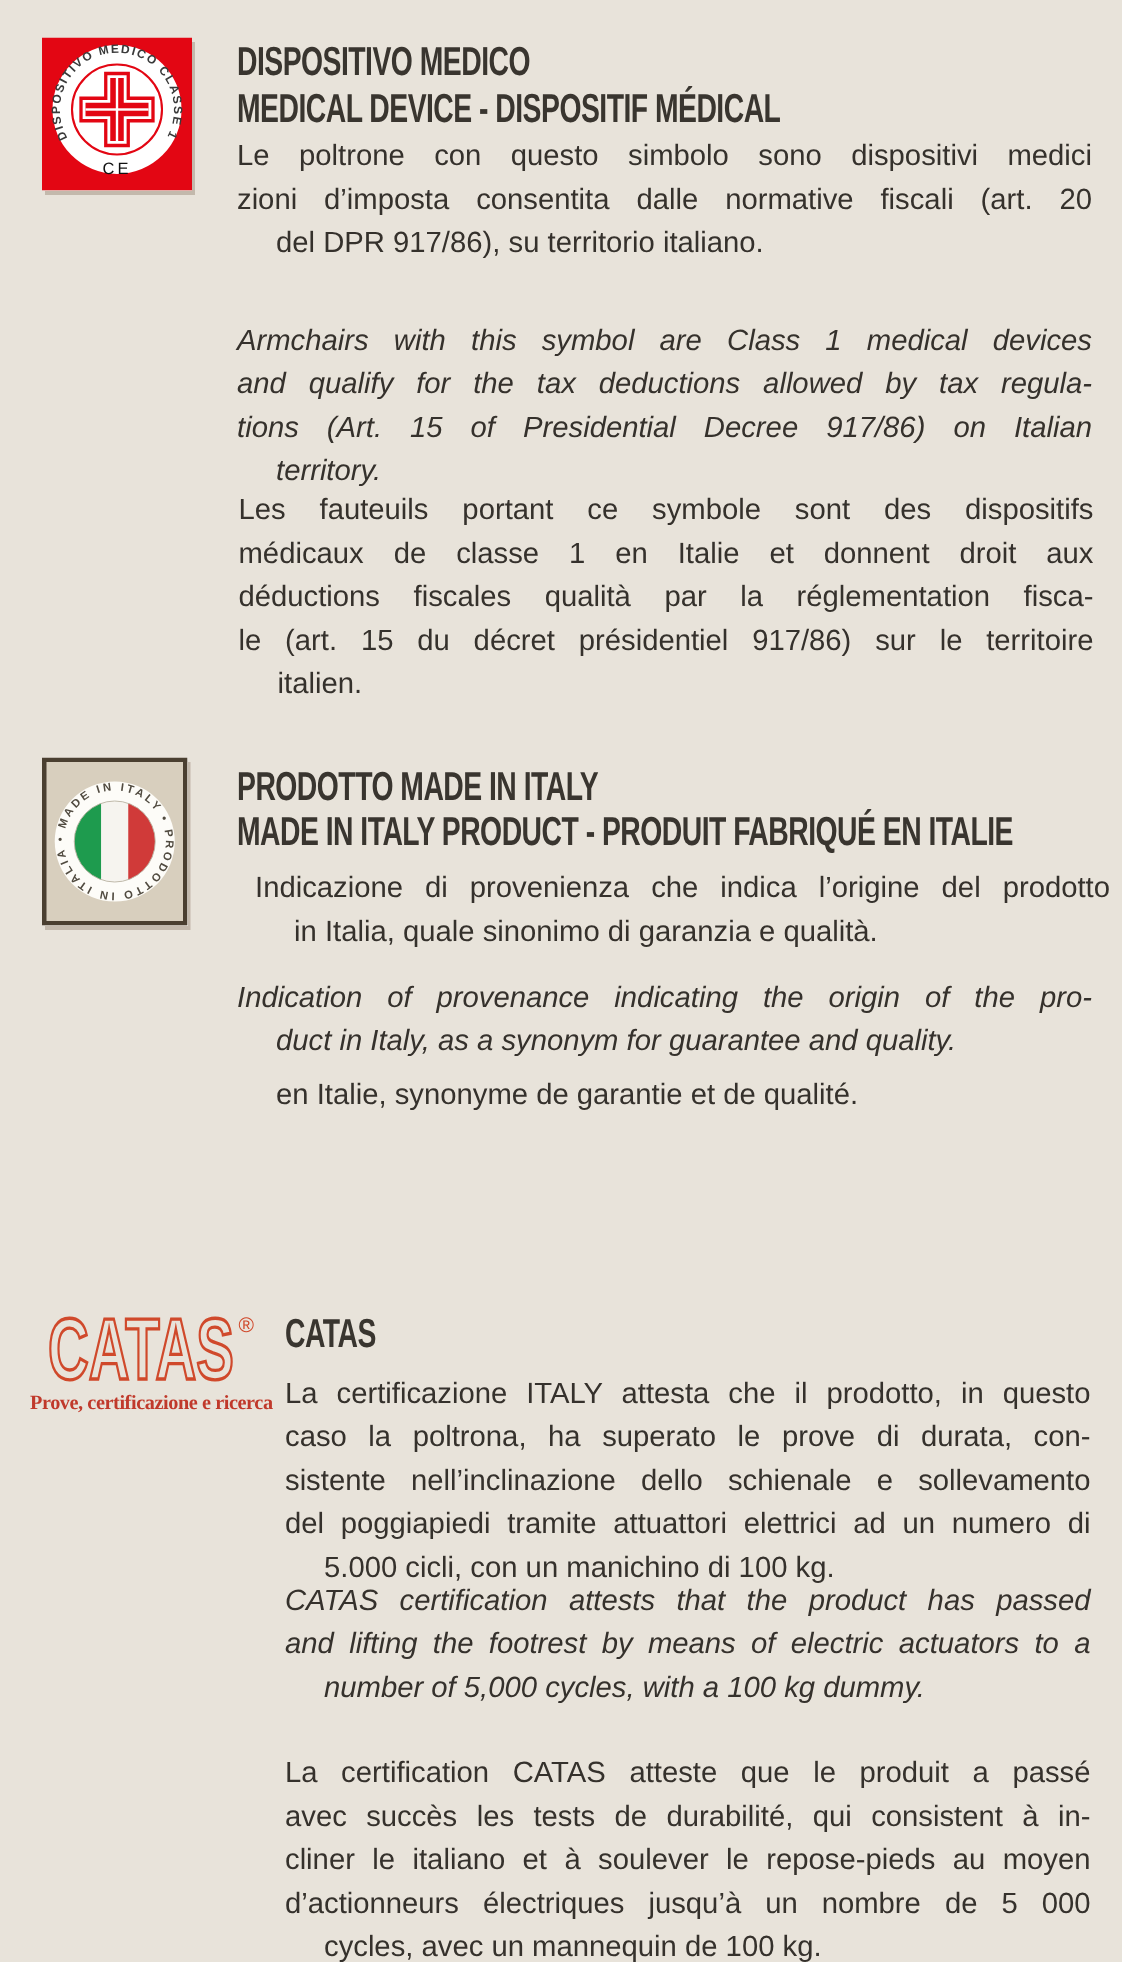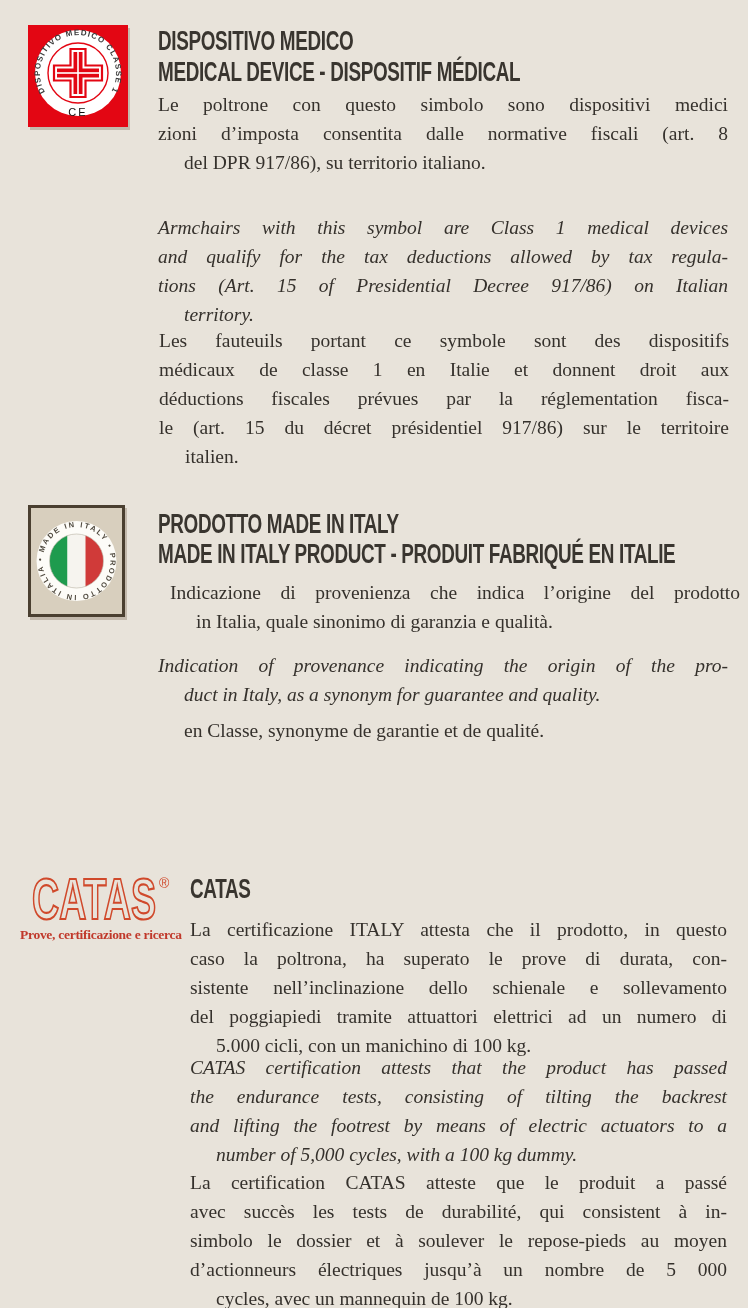--- a/index.html
+++ b/index.html
@@ -14,21 +14,21 @@
   
   .head-line {
     font-weight:bold; font-size:27px; line-height:30px;
     color:#39352f; white-space:nowrap; letter-spacing:-0.5px;
     transform:scaleX(0.70); transform-origin:0 0;
   }
 
   
   .para { font-size:19.5px; line-height:29px; color:#35312c; }
   .para.italic { font-style:italic; }
-  .jline { text-align:justify; text-align-last:justify;font-family:Liberation Serif, serif; }
+  .jline { text-align:justify; text-align-last:justify; }
   .jline:last-child { text-align-last:auto;margin-left:26px; }
 
   .logo-box { position:absolute; }
   .shadowed { box-shadow:2px 3px 0 rgba(125,105,85,0.35); }
 
   svg text, svg textPath { font-family:"Liberation Sans","DejaVu Sans",sans-serif; }
   .serif-text { font-family:"Liberation Serif","DejaVu Serif",serif; }
 </style>
 </head>
 <body>
@@ -52,33 +52,33 @@
       <rect x="29" y="47.2" width="42" height="1.6" fill="#ffffff"></rect>
       <text x="50" y="91" text-anchor="middle" font-size="11" letter-spacing="2" fill="#111111">CE</text>
     </svg>
   </div>
 
   <div class="abs head-line" style="left:158px; top:26px;">DISPOSITIVO MEDICO</div>
   <div class="abs head-line" style="left:158px; top:57px;">MEDICAL DEVICE - DISPOSITIF MÉDICAL</div>
 
   <div class="abs para" style="left:158px; top:90px; width:570px;">
       <div class="jline">Le poltrone con questo simbolo sono dispositivi medici</div>
-      <div class="jline">zioni d’imposta consentita dalle normative fiscali (art. 8</div>
+      <div class="jline">zioni d’imposta consentita dalle normative fiscali (art. 20</div>
       <div class="jline">del DPR 917/86), su territorio italiano.</div>
     </div>
   <div class="abs para italic" style="left:158px; top:213px; width:570px;">
       <div class="jline">Armchairs with this symbol are Class 1 medical devices</div>
       <div class="jline">and qualify for the tax deductions allowed by tax regula-</div>
       <div class="jline">tions (Art. 15 of Presidential Decree 917/86) on Italian</div>
       <div class="jline">territory.</div>
     </div>
   <div class="abs para" style="left:159px; top:326px; width:570px;">
       <div class="jline">Les fauteuils portant ce symbole sont des dispositifs</div>
       <div class="jline">médicaux de classe 1 en Italie et donnent droit aux</div>
-      <div class="jline">déductions fiscales prévues par la réglementation fisca-</div>
+      <div class="jline">déductions fiscales qualità par la réglementation fisca-</div>
       <div class="jline">le (art. 15 du décret présidentiel 917/86) sur le territoire</div>
       <div class="jline">italien.</div>
     </div>
 
   <div class="logo-box shadowed" style="left:28px; top:505px; width:97px; height:112px;">
     <svg width="97" height="112" viewBox="0 0 97 112">
       <rect x="1.5" y="1.5" width="94" height="109" fill="#d8cfbe" stroke="#4a3f30" stroke-width="3"></rect>
       <circle cx="48.5" cy="56" r="40" fill="#fdfcf8"></circle>
       <defs>
         <path id="itaCircle" d="M 14.5,56 A 34,34 0 1 1 82.5,56 A 34,34 0 1 1 14.5,56" fill="none"></path>
@@ -103,21 +103,21 @@
 
   <div class="abs para" style="left:170px; top:578px; width:570px;">
       <div class="jline">Indicazione di provenienza che indica l’origine del prodotto</div>
       <div class="jline">in Italia, quale sinonimo di garanzia e qualità.</div>
     </div>
   <div class="abs para italic" style="left:158px; top:651px; width:570px;">
       <div class="jline">Indication of provenance indicating the origin of the pro-</div>
       <div class="jline">duct in Italy, as a synonym for guarantee and quality.</div>
     </div>
   <div class="abs para" style="left:158px; top:716px; width:570px;">
-      <div class="jline">en Classe, synonyme de garantie et de qualité.</div>
+      <div class="jline">en Italie, synonyme de garantie et de qualité.</div>
     </div>
 
   <div class="logo-box" style="left:20px; top:872px; width:164px; height:72px;">
     <svg width="164" height="72" viewBox="0 0 164 72">
       <text x="12" y="47" font-size="58" font-weight="bold" fill="none" stroke="#d0492b" stroke-width="2.2" textLength="124" lengthAdjust="spacingAndGlyphs">CATAS</text>
       <text x="139" y="16" font-size="14" fill="#d0492b">®</text>
       <text x="0" y="67" class="serif-text" font-size="13.5" font-weight="bold" fill="#c0392b" textLength="162" lengthAdjust="spacing">Prove, certificazione e ricerca</text>
     </svg>
   </div>
 
@@ -125,25 +125,24 @@
 
   <div class="abs para" style="left:190px; top:915px; width:537px;">
       <div class="jline">La certificazione ITALY attesta che il prodotto, in questo</div>
       <div class="jline">caso la poltrona, ha superato le prove di durata, con-</div>
       <div class="jline">sistente nell’inclinazione dello schienale e sollevamento</div>
       <div class="jline">del poggiapiedi tramite attuattori elettrici ad un numero di</div>
       <div class="jline">5.000 cicli, con un manichino di 100 kg.</div>
     </div>
   <div class="abs para italic" style="left:190px; top:1053px; width:537px;">
       <div class="jline">CATAS certification attests that the product has passed</div>
-      <div class="jline">the endurance tests, consisting of tilting the backrest</div>
       <div class="jline">and lifting the footrest by means of electric actuators to a</div>
       <div class="jline">number of 5,000 cycles, with a 100 kg dummy.</div>
     </div>
   <div class="abs para" style="left:190px; top:1168px; width:537px;">
       <div class="jline">La certification CATAS atteste que le produit a passé</div>
       <div class="jline">avec succès les tests de durabilité, qui consistent à in-</div>
-      <div class="jline">simbolo le dossier et à soulever le repose-pieds au moyen</div>
+      <div class="jline">cliner le italiano et à soulever le repose-pieds au moyen</div>
       <div class="jline">d’actionneurs électriques jusqu’à un nombre de 5 000</div>
       <div class="jline">cycles, avec un mannequin de 100 kg.</div>
     </div>
 
 </div>
 
 </body></html>

